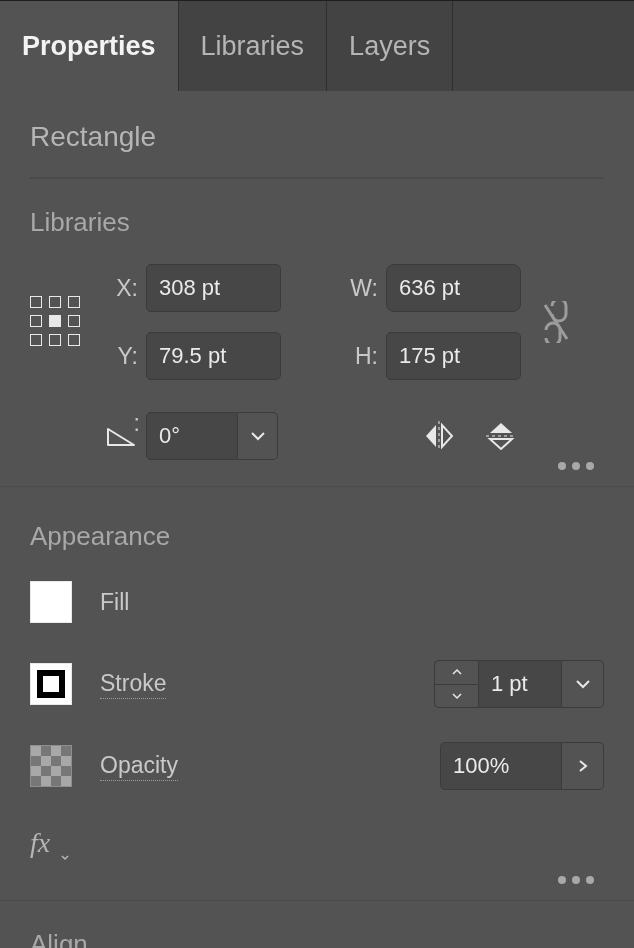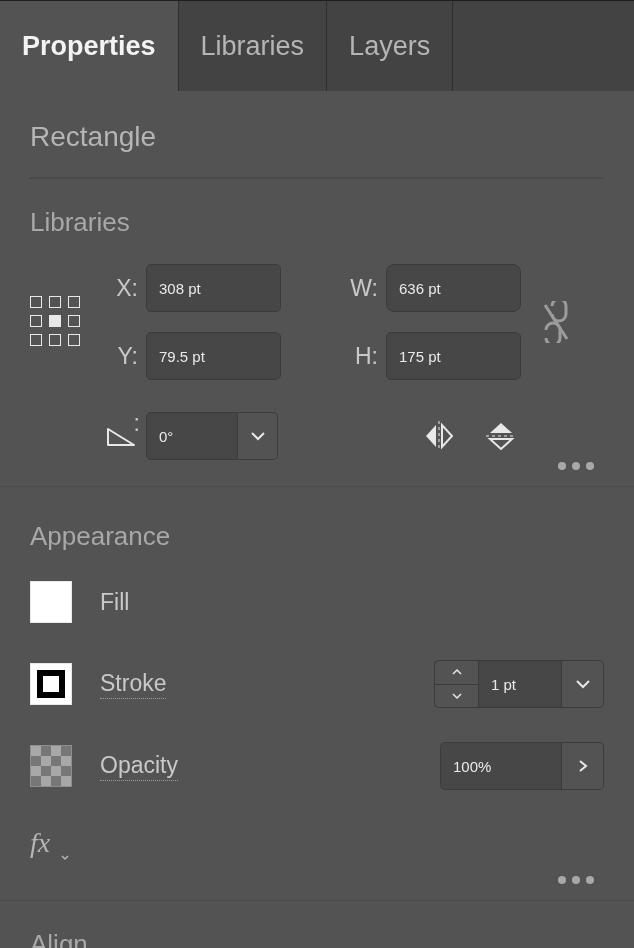--- a/index.html
+++ b/index.html
@@ -96,21 +96,21 @@
     padding-right: 8px;
     font-weight: 300;
   }
 
   .num-input {
     height: 48px;
     width: 135px;
     background: #474747;
     border: 1px solid #3b3b3b;
     border-radius: 5px;
-    font-size: 15px;
+    font-size: 22px;
     color: #eaeaea;
     padding: 0 12px;
     outline: none;
   }
 
   .link-icon {
     grid-column: 7;
     grid-row: 1 / span 3;
     display: flex;
     align-items: center;

